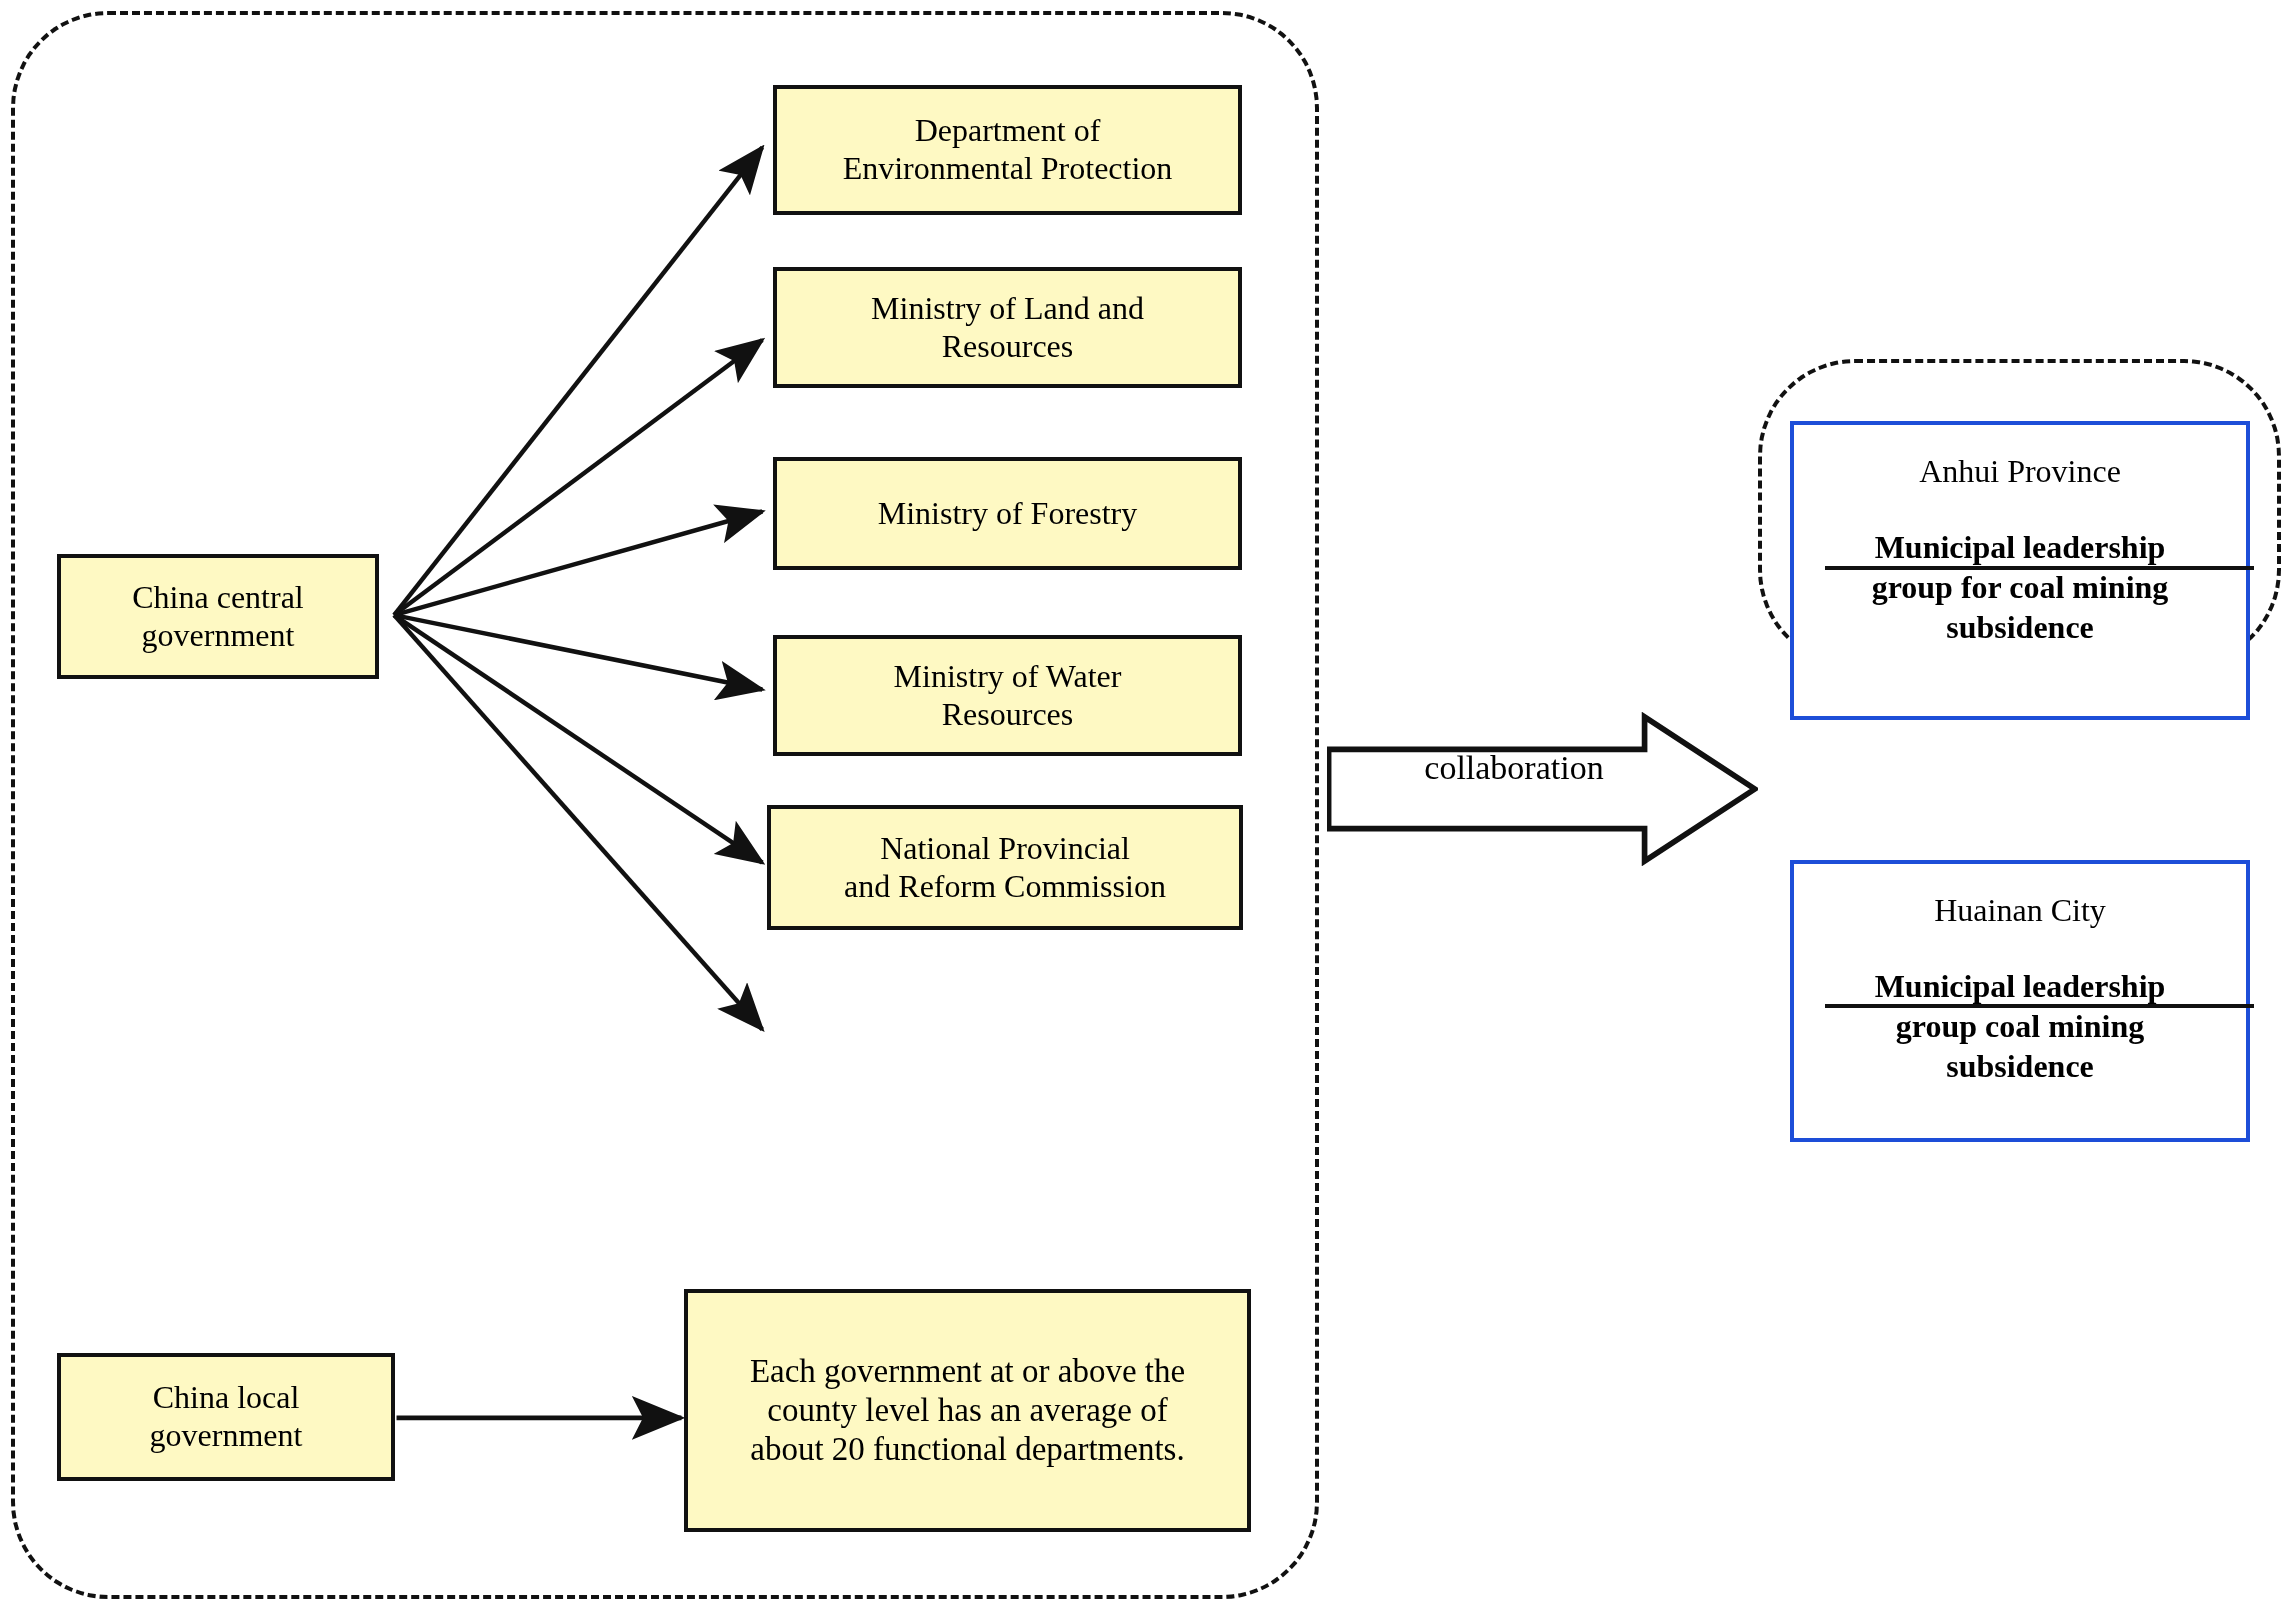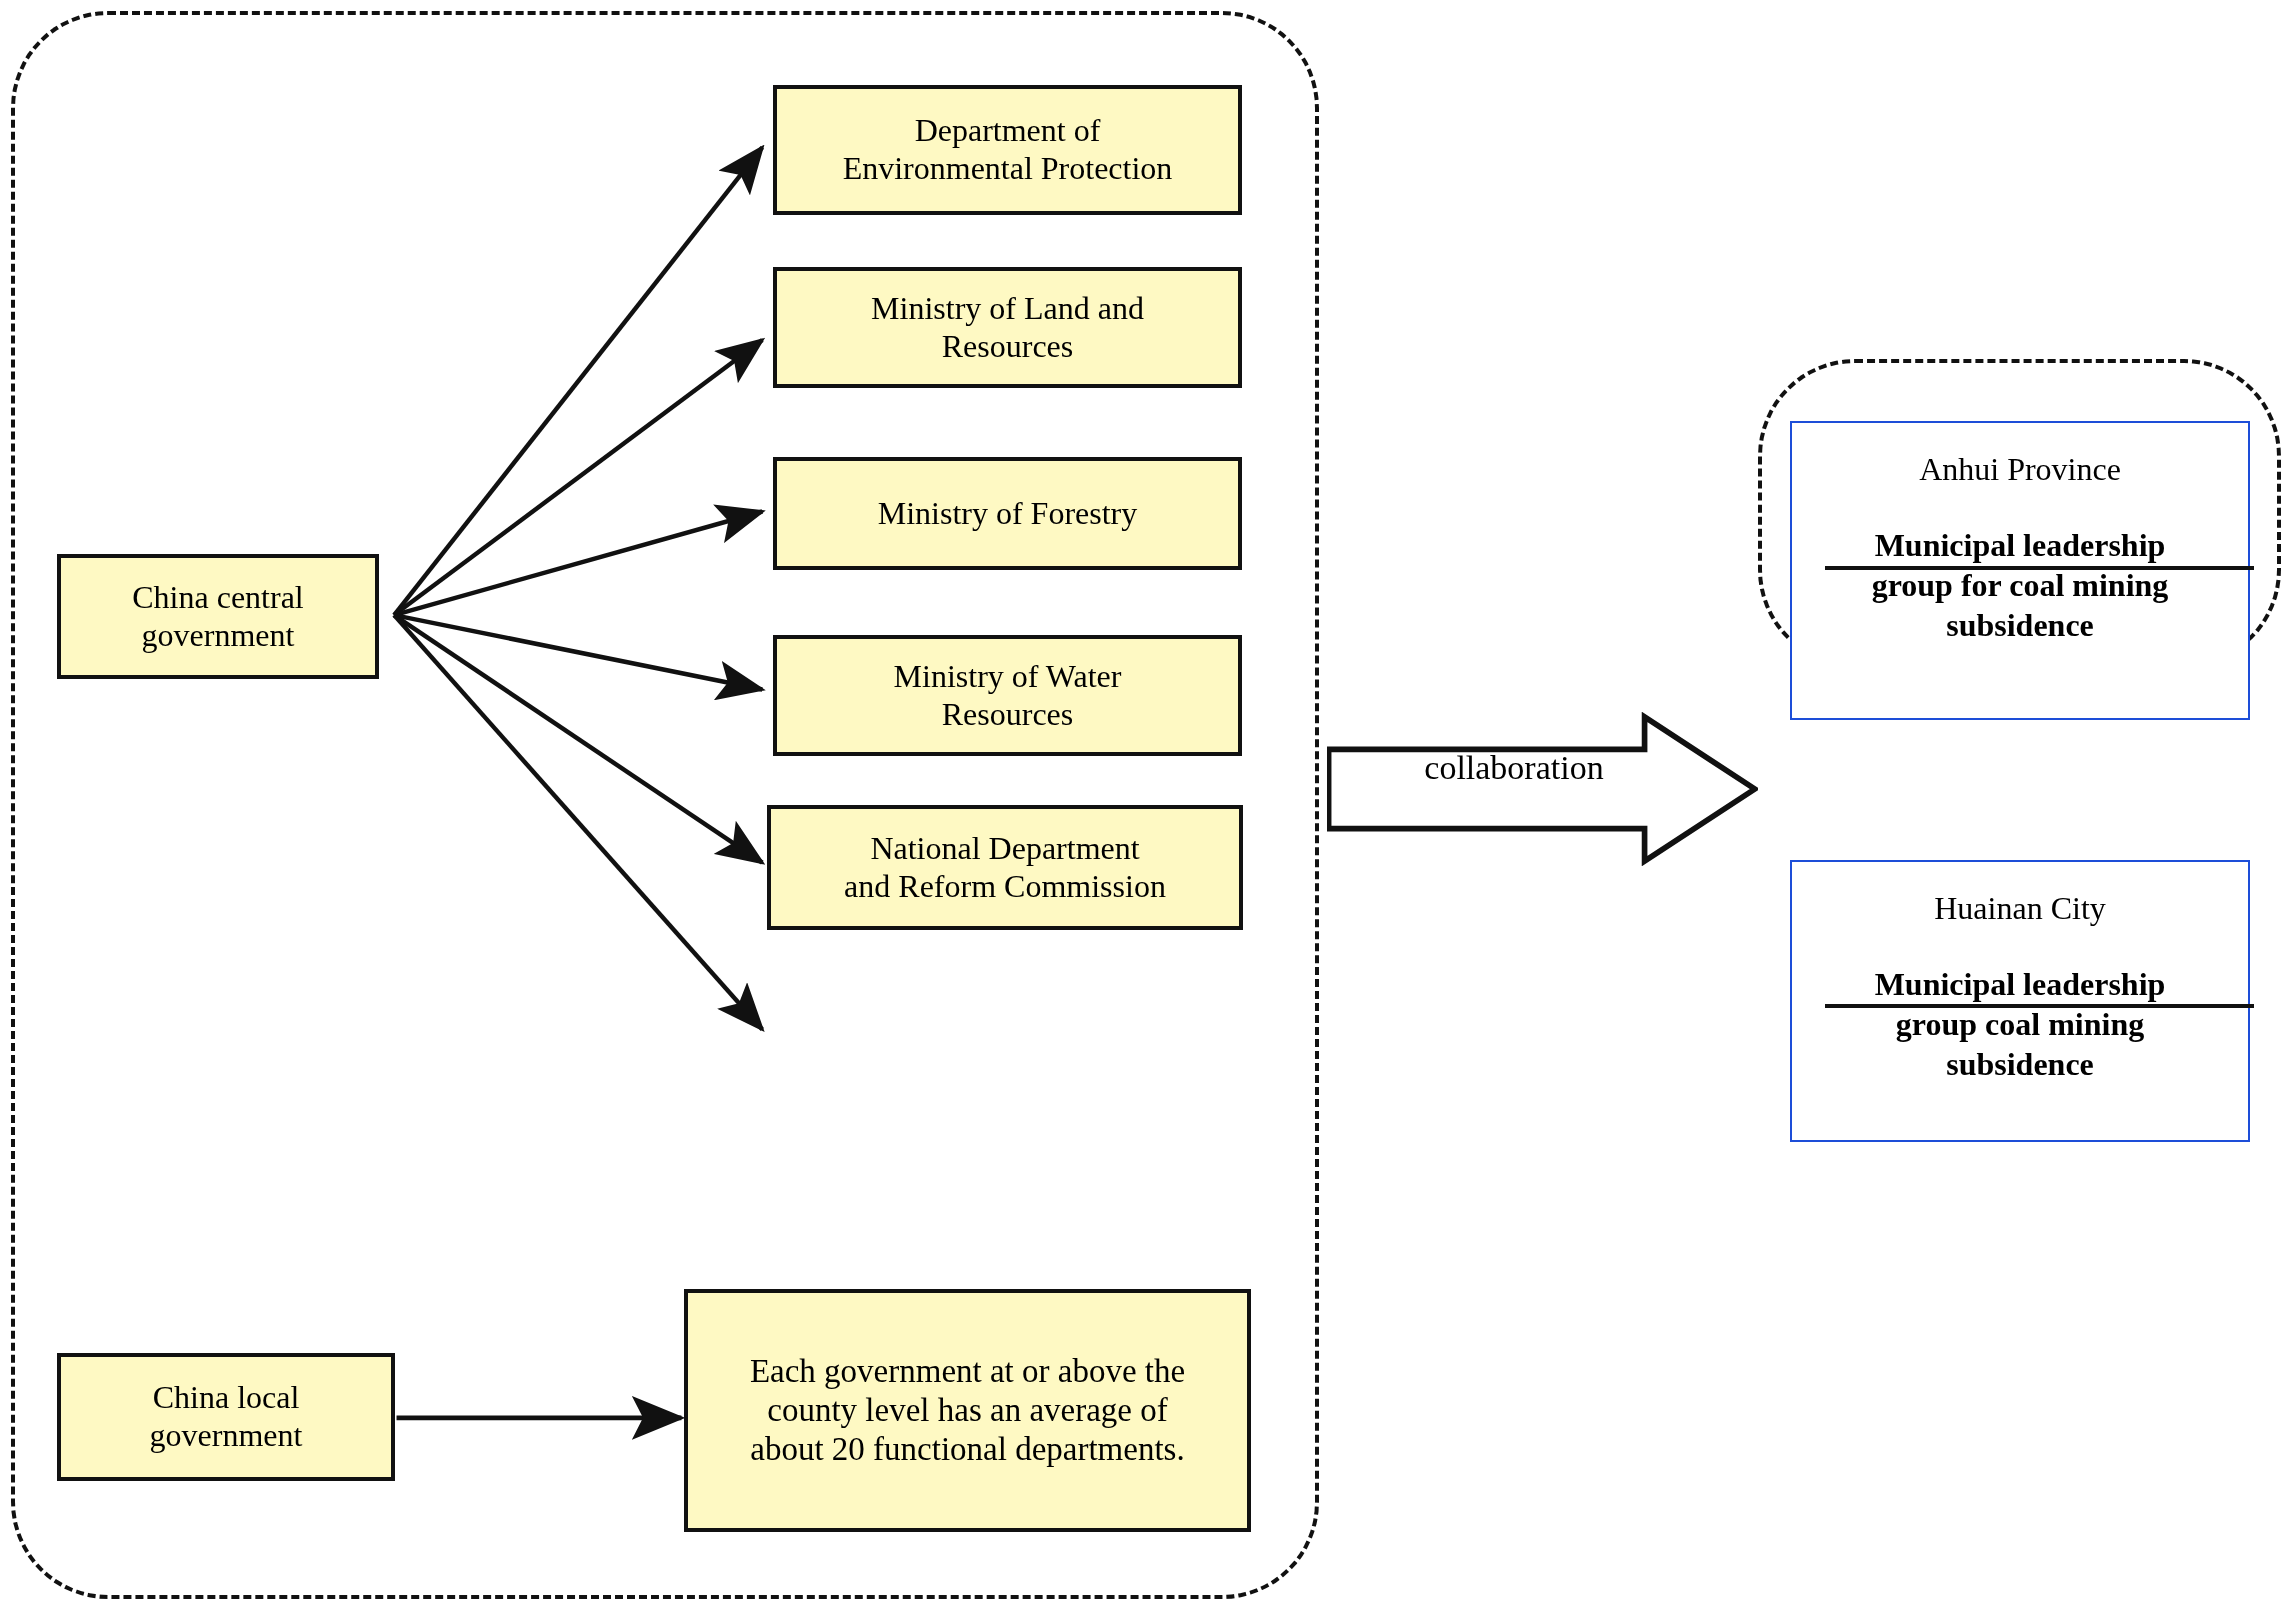--- a/index.html
+++ b/index.html
@@ -39,21 +39,21 @@
     line-height:1.18;
     font-size:32px;
     padding:4.9px 11.3px;
   }
   .node .txt{ display:block; width:100%; white-space:pre-line; }
 
   
   .card{
     position:absolute;
     box-sizing:border-box;
-    border:2px solid #1d4ed8;
+    border:4px solid #1d4ed8;
     background:#ffffff;
     display:flex;
     flex-direction:column;
     align-items:center;
   }
   .card-title{
     font-size:32px;
     text-align:center;
     width:100%;
     padding-top:27.5px;
@@ -147,21 +147,21 @@
   <div class="node" style="left:773px;top:457px;width:469px;height:113px;">
     <span class="txt">Ministry of Forestry</span>
   </div>
 
   <div class="node" style="left:773px;top:635px;width:469px;height:121px;">
     <span class="txt">Ministry of Water
 Resources</span>
   </div>
 
   <div class="node" style="left:767px;top:805px;width:476px;height:125px;">
-    <span class="txt">National Department
+    <span class="txt">National Provincial
 and Reform Commission</span>
   </div>
 
 
   <div class="node" style="left:57px;top:1353px;width:338px;height:128px;">
     <span class="txt">China local
 government</span>
   </div>
 
   <div class="node" style="left:684px;top:1289px;width:567px;height:243px;font-size:33px;">

